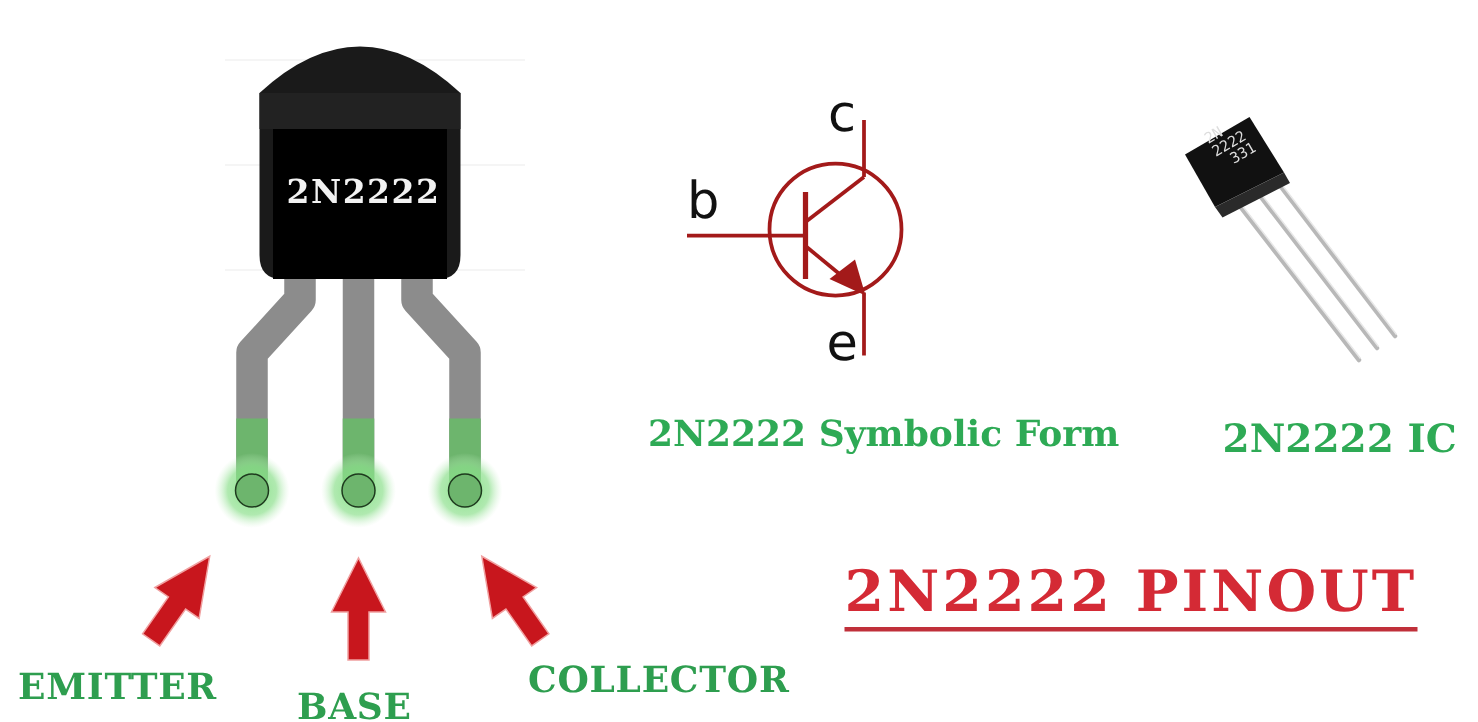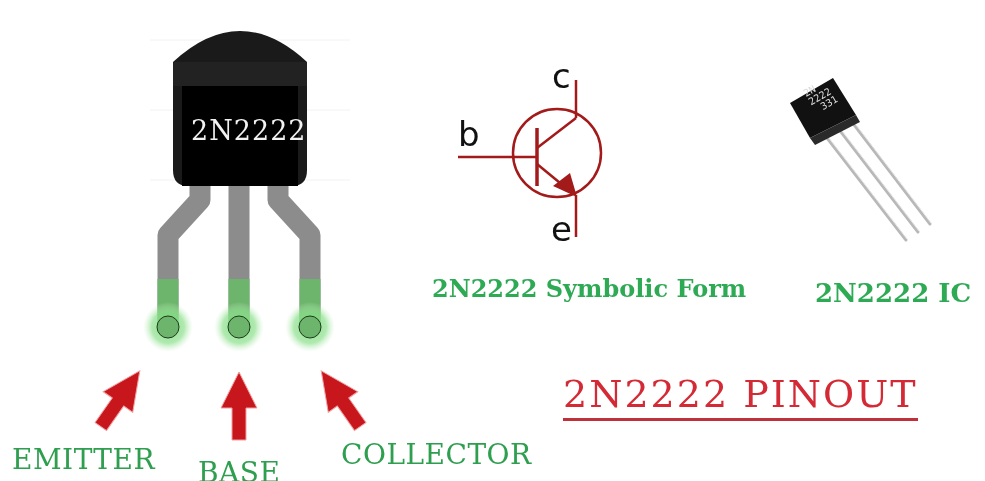--- a/index.html
+++ b/index.html
@@ -2,36 +2,36 @@
 <html><head>
   <meta charset="utf-8">
   <style>
     html, body { margin: 0; padding: 0; }
     body {
       width: 985px; height: 481px; background: #ffffff; position: relative; overflow: hidden;
       font-family: "DejaVu Serif", serif;
     }
     .abs { position: absolute; }
     .chip-label {
-      font-family: "DejaVu Serif", serif; font-weight: normal; color: #f2f2f2;
-      font-size: 27px; letter-spacing: 1px;
+      font-family: "DejaVu Serif", serif; font-weight: bold; color: #f2f2f2;
+      font-size: 22px; letter-spacing: 1px;
     }
     .green-label {
-      font-family: "DejaVu Serif", serif; font-weight: normal; color: #2e9e4f;
-      font-size: 28px; letter-spacing: 0.5px; white-space: nowrap;
+      font-family: "DejaVu Serif", serif; font-weight: bold; color: #2e9e4f;
+      font-size: 24px; letter-spacing: 0.5px; white-space: nowrap;
     }
     .caption {
       font-family: "DejaVu Serif", serif; font-weight: bold; color: #2eaa55;
       font-size: 24px; white-space: nowrap;
     }
     .sym-letter {
       font-family: "DejaVu Sans", sans-serif; font-size: 34px; color: #111;
     }
     .title {
-      font-family: "DejaVu Serif", serif; font-weight: normal; color: #d42a35;
+      font-family: "DejaVu Serif", serif; font-weight: bold; color: #d42a35;
       font-size: 38px; letter-spacing: 2px; white-space: nowrap;
       border-bottom: 3px solid #c0303a; line-height: 44px; padding-bottom: 2px;
     }
   </style>
 </head>
 <body>
 
 <svg class="abs" style="left:0;top:0" width="985" height="481">
 
   <g stroke="#f2f2f2" stroke-width="1">
@@ -123,15 +123,15 @@
 
 <div class="abs sym-letter" style="left:552px;top:56px">c</div>
 <div class="abs sym-letter" style="left:458px;top:114px">b</div>
 <div class="abs sym-letter" style="left:551px;top:209px">e</div>
 
 <div class="abs caption" style="left:432px;top:274px">2N2222 Symbolic Form</div>
 <div class="abs caption" style="left:815px;top:278px;font-size:26px">2N2222 IC</div>
 
 <div class="abs green-label" style="left:12px;top:443px">EMITTER</div>
 <div class="abs green-label" style="left:198px;top:456px">BASE</div>
-<div class="abs green-label" style="left:341px;top:438px">COLLECTOR</div>
+<div class="abs green-label" style="left:352px;top:438px">COLLECTOR</div>
 
 <div class="abs title" style="left:563px;top:372px">2N2222 PINOUT</div>
 
 </body></html>

